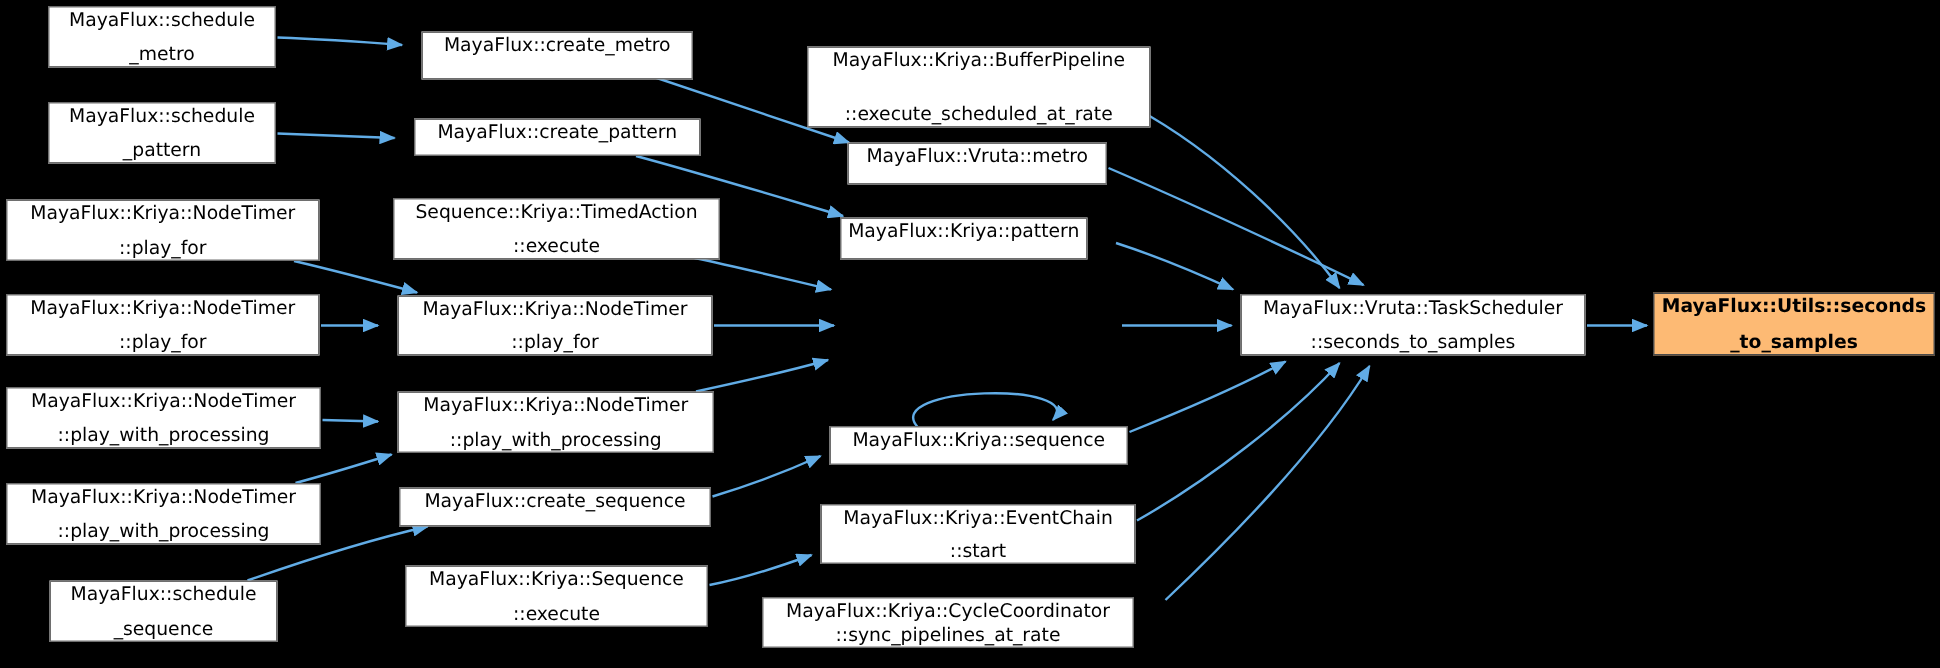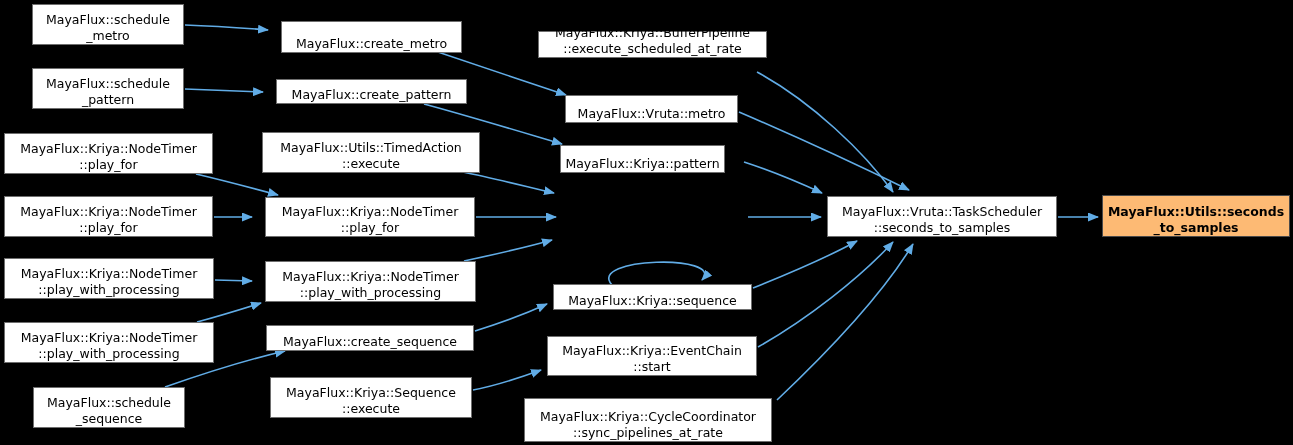--- a/index.html
+++ b/index.html
@@ -15,21 +15,21 @@
     position:absolute;
     z-index:2;
     background:#ffffff;
     border:1.5px solid #6e6e6e;
     color:#000;
     font-size:12.5px;
     line-height:16px;
     display:flex;
     flex-direction:column;
     align-items:center;
-    justify-content:flex-end;
+    justify-content:space-between;
     text-align:center;
     white-space:nowrap;
     box-sizing:border-box;
     cursor:pointer;
   }
   .node.highlight{
     background:#fdba74;
     border-color:#4a4a4a;
     font-weight:bold;
   }
@@ -99,56 +99,56 @@
   </div>
   <div class="node" style="left:4px;top:322px;width:210px;height:41px">
     <div>MayaFlux::Kriya::NodeTimer</div>
     <div>::play_with_processing</div>
   </div>
   <div class="node" style="left:33px;top:387px;width:152px;height:41px">
     <div>MayaFlux::schedule</div>
     <div>_sequence</div>
   </div>
   <div class="node" style="left:262px;top:132px;width:218px;height:41px">
-    <div>MayaFlux::Utils::TimedAction</div>
+    <div>Sequence::Kriya::TimedAction</div>
     <div>::execute</div>
   </div>
   <div class="node" style="left:265px;top:197px;width:210px;height:40px">
     <div>MayaFlux::Kriya::NodeTimer</div>
     <div>::play_for</div>
   </div>
   <div class="node" style="left:265px;top:261px;width:211px;height:41px">
     <div>MayaFlux::Kriya::NodeTimer</div>
     <div>::play_with_processing</div>
   </div>
   <div class="node" style="left:266px;top:325px;width:208px;height:26px">
     <div>MayaFlux::create_sequence</div>
   </div>
   <div class="node" style="left:270px;top:377px;width:202px;height:41px">
     <div>MayaFlux::Kriya::Sequence</div>
     <div>::execute</div>
   </div>
-  <div class="node" style="left:538px;top:31px;width:229px;height:27px">
+  <div class="node" style="left:538px;top:31px;width:229px;height:54px">
     <div>MayaFlux::Kriya::BufferPipeline</div>
     <div>::execute_scheduled_at_rate</div>
   </div>
   <div class="node" style="left:565px;top:95px;width:173px;height:28px">
     <div>MayaFlux::Vruta::metro</div>
   </div>
   <div class="node" style="left:560px;top:145px;width:165px;height:28px">
     <div>MayaFlux::Kriya::pattern</div>
   </div>
   <div class="node" style="left:553px;top:284px;width:199px;height:26px">
     <div>MayaFlux::Kriya::sequence</div>
   </div>
   <div class="node" style="left:547px;top:336px;width:210px;height:40px">
     <div>MayaFlux::Kriya::EventChain</div>
     <div>::start</div>
   </div>
-  <div class="node" style="left:524px;top:398px;width:248px;height:44px">
+  <div class="node" style="left:508px;top:398px;width:248px;height:34px">
     <div>MayaFlux::Kriya::CycleCoordinator</div>
     <div>::sync_pipelines_at_rate</div>
   </div>
   <div class="node" style="left:827px;top:196px;width:230px;height:41px">
     <div>MayaFlux::Vruta::TaskScheduler</div>
     <div>::seconds_to_samples</div>
   </div>
   <div class="node highlight" style="left:1102px;top:195px;width:188px;height:42px">
     <div>MayaFlux::Utils::seconds</div>
     <div>_to_samples</div>

